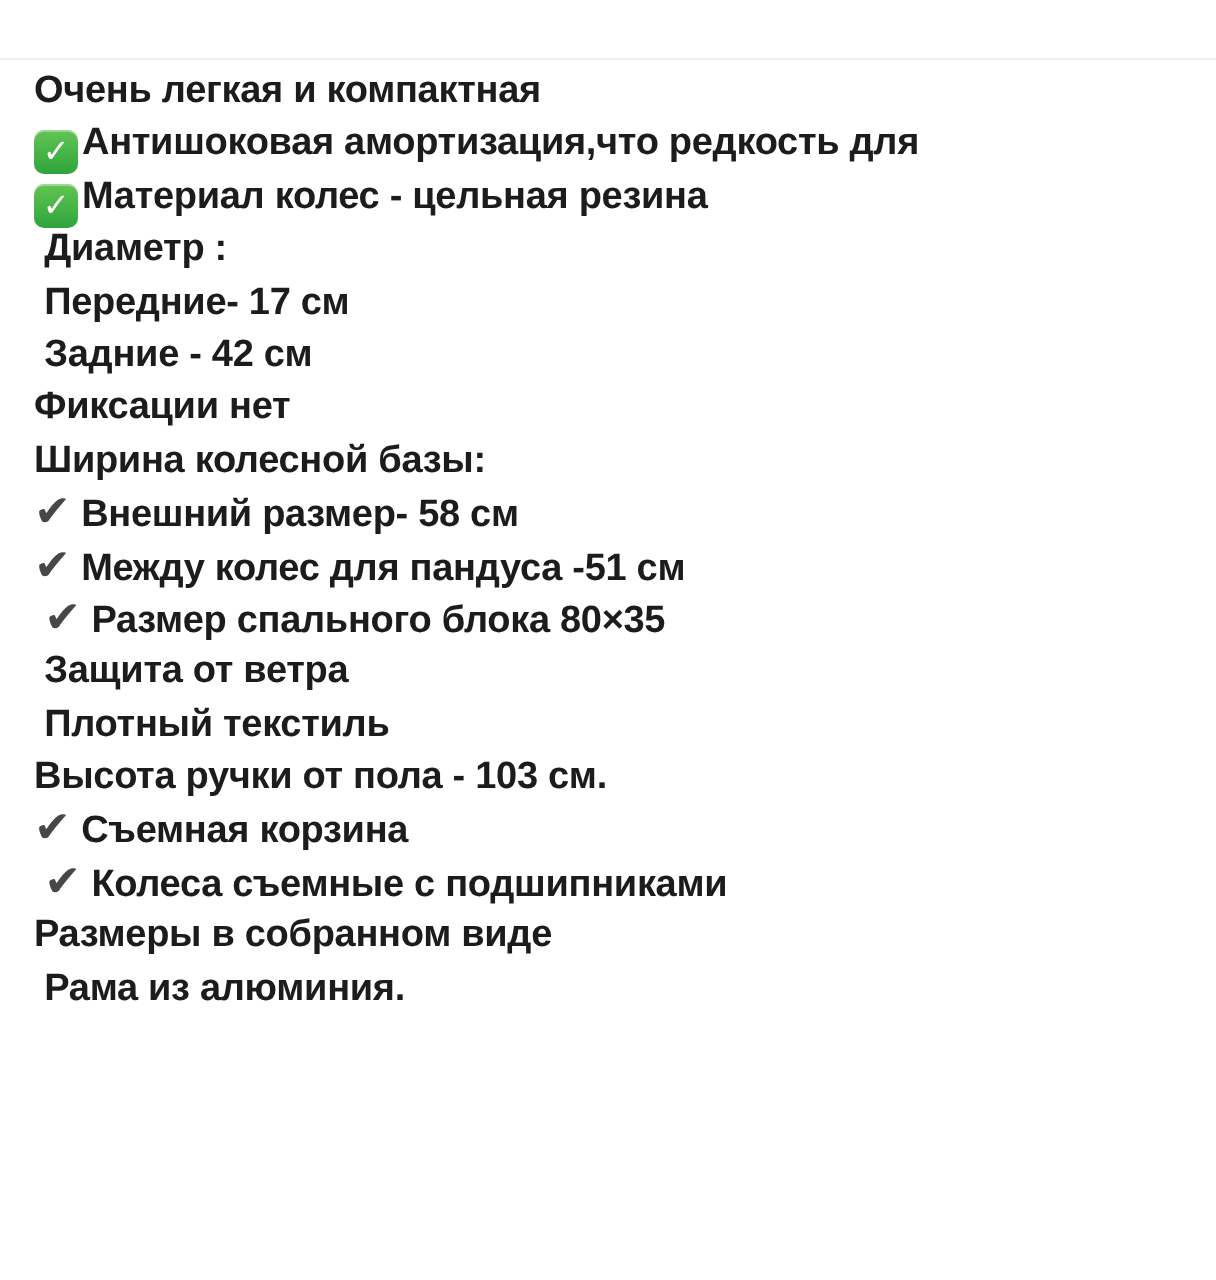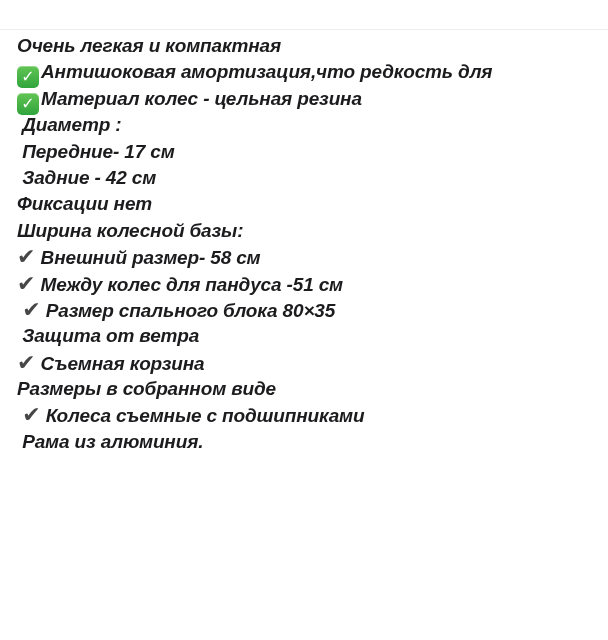--- a/index.html
+++ b/index.html
@@ -28,21 +28,20 @@
   .content {
     position: absolute;
     top: 33px;
     left: 17px;
     right: 4px;
     color: var(--text, #1c1c1e);
     font-size: 19px;
     font-weight: 700;
     letter-spacing: -0.15px;
     line-height: 26.4px;
-    font-style: italic;
   }
   .line {
     white-space: pre;
     height: 26.4px;
   }
   
   .green-check-icon {
     display: inline-block;
     width: 22px;
     height: 22px;
@@ -108,18 +107,20 @@
       <div class="line"><span class="green-check-icon"><span class="tick">✓</span></span><span>Материал колес - цельная резина</span></div>
       <div class="line"><span> Диаметр :</span></div>
       <div class="line"><span> Передние- 17 см</span></div>
       <div class="line"><span> Задние - 42 см</span></div>
       <div class="line"><span>Фиксации нет</span></div>
       <div class="line"><span>Ширина колесной базы:</span></div>
       <div class="line"><span class="gray-check-icon">✔</span><span> Внешний размер- 58 см</span></div>
       <div class="line"><span class="gray-check-icon">✔</span><span> Между колес для пандуса -51 см</span></div>
       <div class="line"><span> </span><span class="gray-check-icon">✔</span><span> Размер спального блока 80×35</span></div>
       <div class="line"><span> Защита от ветра</span></div>
+      <div class="line"><span> Плотный текстиль</span></div>
+      <div class="line"><span>Высота ручки от пола - 103 см.</span></div>
       <div class="line"><span class="gray-check-icon">✔</span><span> Съемная корзина</span></div>
+      <div class="line"><span> </span><span class="gray-check-icon">✔</span><span> Колеса съемные с подшипниками</span></div>
       <div class="line"><span>Размеры в собранном виде</span></div>
-      <div class="line"><span> </span><span class="gray-check-icon">✔</span><span> Колеса съемные с подшипниками</span></div>
       <div class="line"><span> Рама из алюминия.</span></div>
     </div>
 </div>
 
 </body></html>

